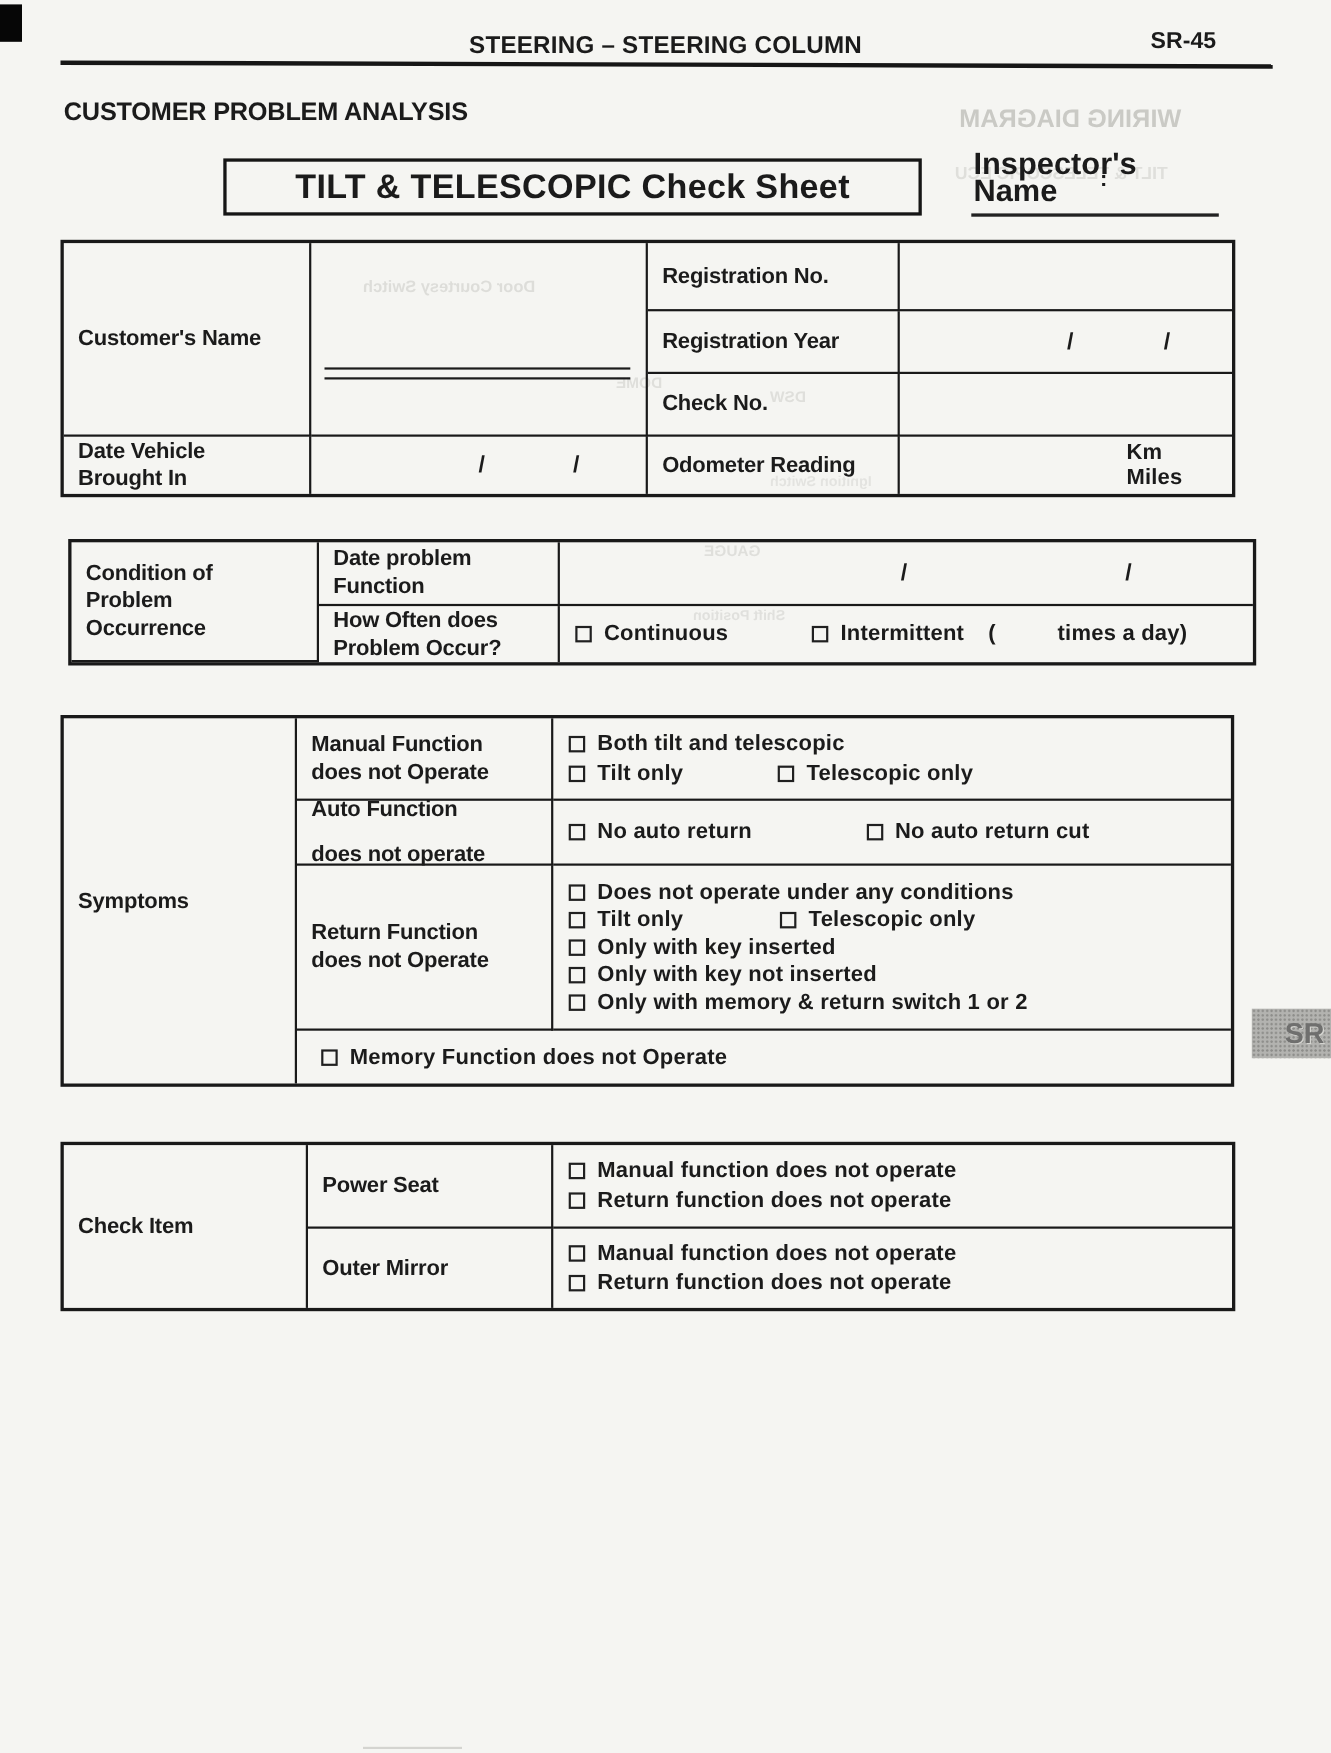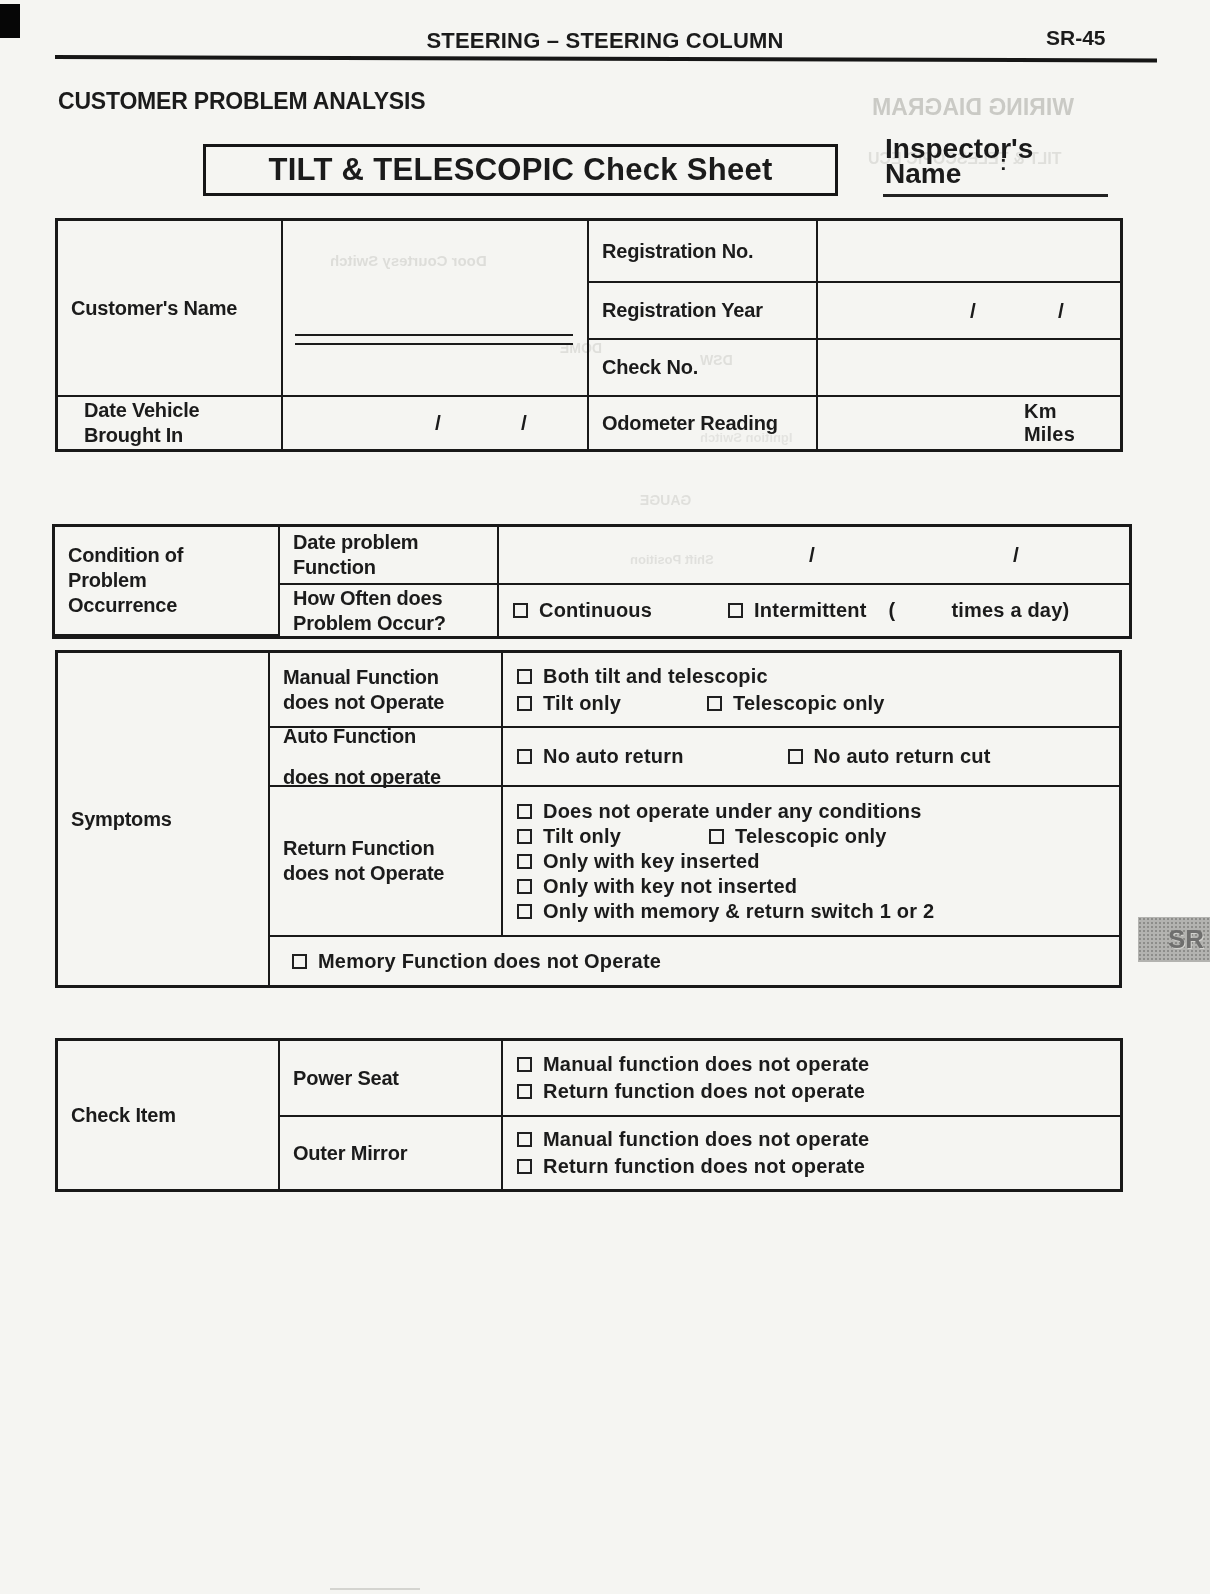--- a/index.html
+++ b/index.html
@@ -53,22 +53,22 @@
   .lblcell { display:flex; flex-direction:column; justify-content:center; padding-left:13px;
              font-size:20px; font-weight:700; line-height:25px; letter-spacing:-0.2px; }
   .valcell { display:flex; flex-direction:column; justify-content:center; padding-left:14px;
              font-size:20px; font-weight:600; letter-spacing:0.2px; }
   .optline { display:flex; align-items:center; line-height:27px; white-space:nowrap; }
   .cb { display:inline-block; flex:none; width:15px; height:15px; border:2px solid #202020; margin-right:11px; background:transparent; }
   .slash { font-size:21px; font-weight:600; }
 
   #tbl-vehicle  { left:55px; top:218px;  width:1068px; height:234px;
                   grid-template-columns:225px 306px 229px 1fr; grid-template-rows:62px 57px 57px 1fr; }
-  #tbl-cond     { left:52px; top:490px;  width:1080px; height:115px;
-                  grid-template-columns:225px 219px 1fr; grid-template-rows:58px 1fr;margin-top:34px; }
+  #tbl-cond     { left:62px; top:490px;  width:1080px; height:115px;
+                  grid-template-columns:225px 219px 1fr; grid-template-rows:58px 1fr; }
   #tbl-symptoms { left:55px; top:650px;  width:1067px; height:338px;
                   grid-template-columns:212px 233px 1fr; grid-template-rows:75px 59px 150px 1fr; }
   #tbl-check    { left:55px; top:1038px; width:1068px; height:154px;
                   grid-template-columns:222px 223px 1fr; grid-template-rows:76px 1fr; }
 
   .dline { position:absolute; left:12px; right:14px; height:2px; background:#1b1b1b; }
 
   
   #sr-tab {
     left:1138px; top:917px; width:96px; height:45px;
@@ -131,21 +131,21 @@
     <div class="cell lc valcell" style="grid-area:2/4/3/5; flex-direction:row; align-items:center; padding-left:96px;">
       <span class="slash">/</span>
       <span class="slash" style="margin-left:82px;">/</span>
     </div>
 
     <div class="cell lblcell" style="grid-area:3/3/4/4;">
       <span>Check No.</span>
     </div>
     <div class="cell lc valcell" style="grid-area:3/4/4/5;"></div>
 
-    <div class="cell lr lblcell" style="grid-area:4/1/5/2;margin-left:13px;">
+    <div class="cell lr lblcell" style="grid-area:4/1/5/2;">
       <span>Date Vehicle</span>
       <span>Brought In</span>
     </div>
     <div class="cell lr valcell" style="grid-area:4/2/5/3; flex-direction:row; align-items:center; padding-left:92px;">
       <span class="slash">/</span>
       <span class="slash" style="margin-left:80px;">/</span>
     </div>
     <div class="cell lr lblcell" style="grid-area:4/3/5/4;">
       <span>Odometer Reading</span>
     </div>

